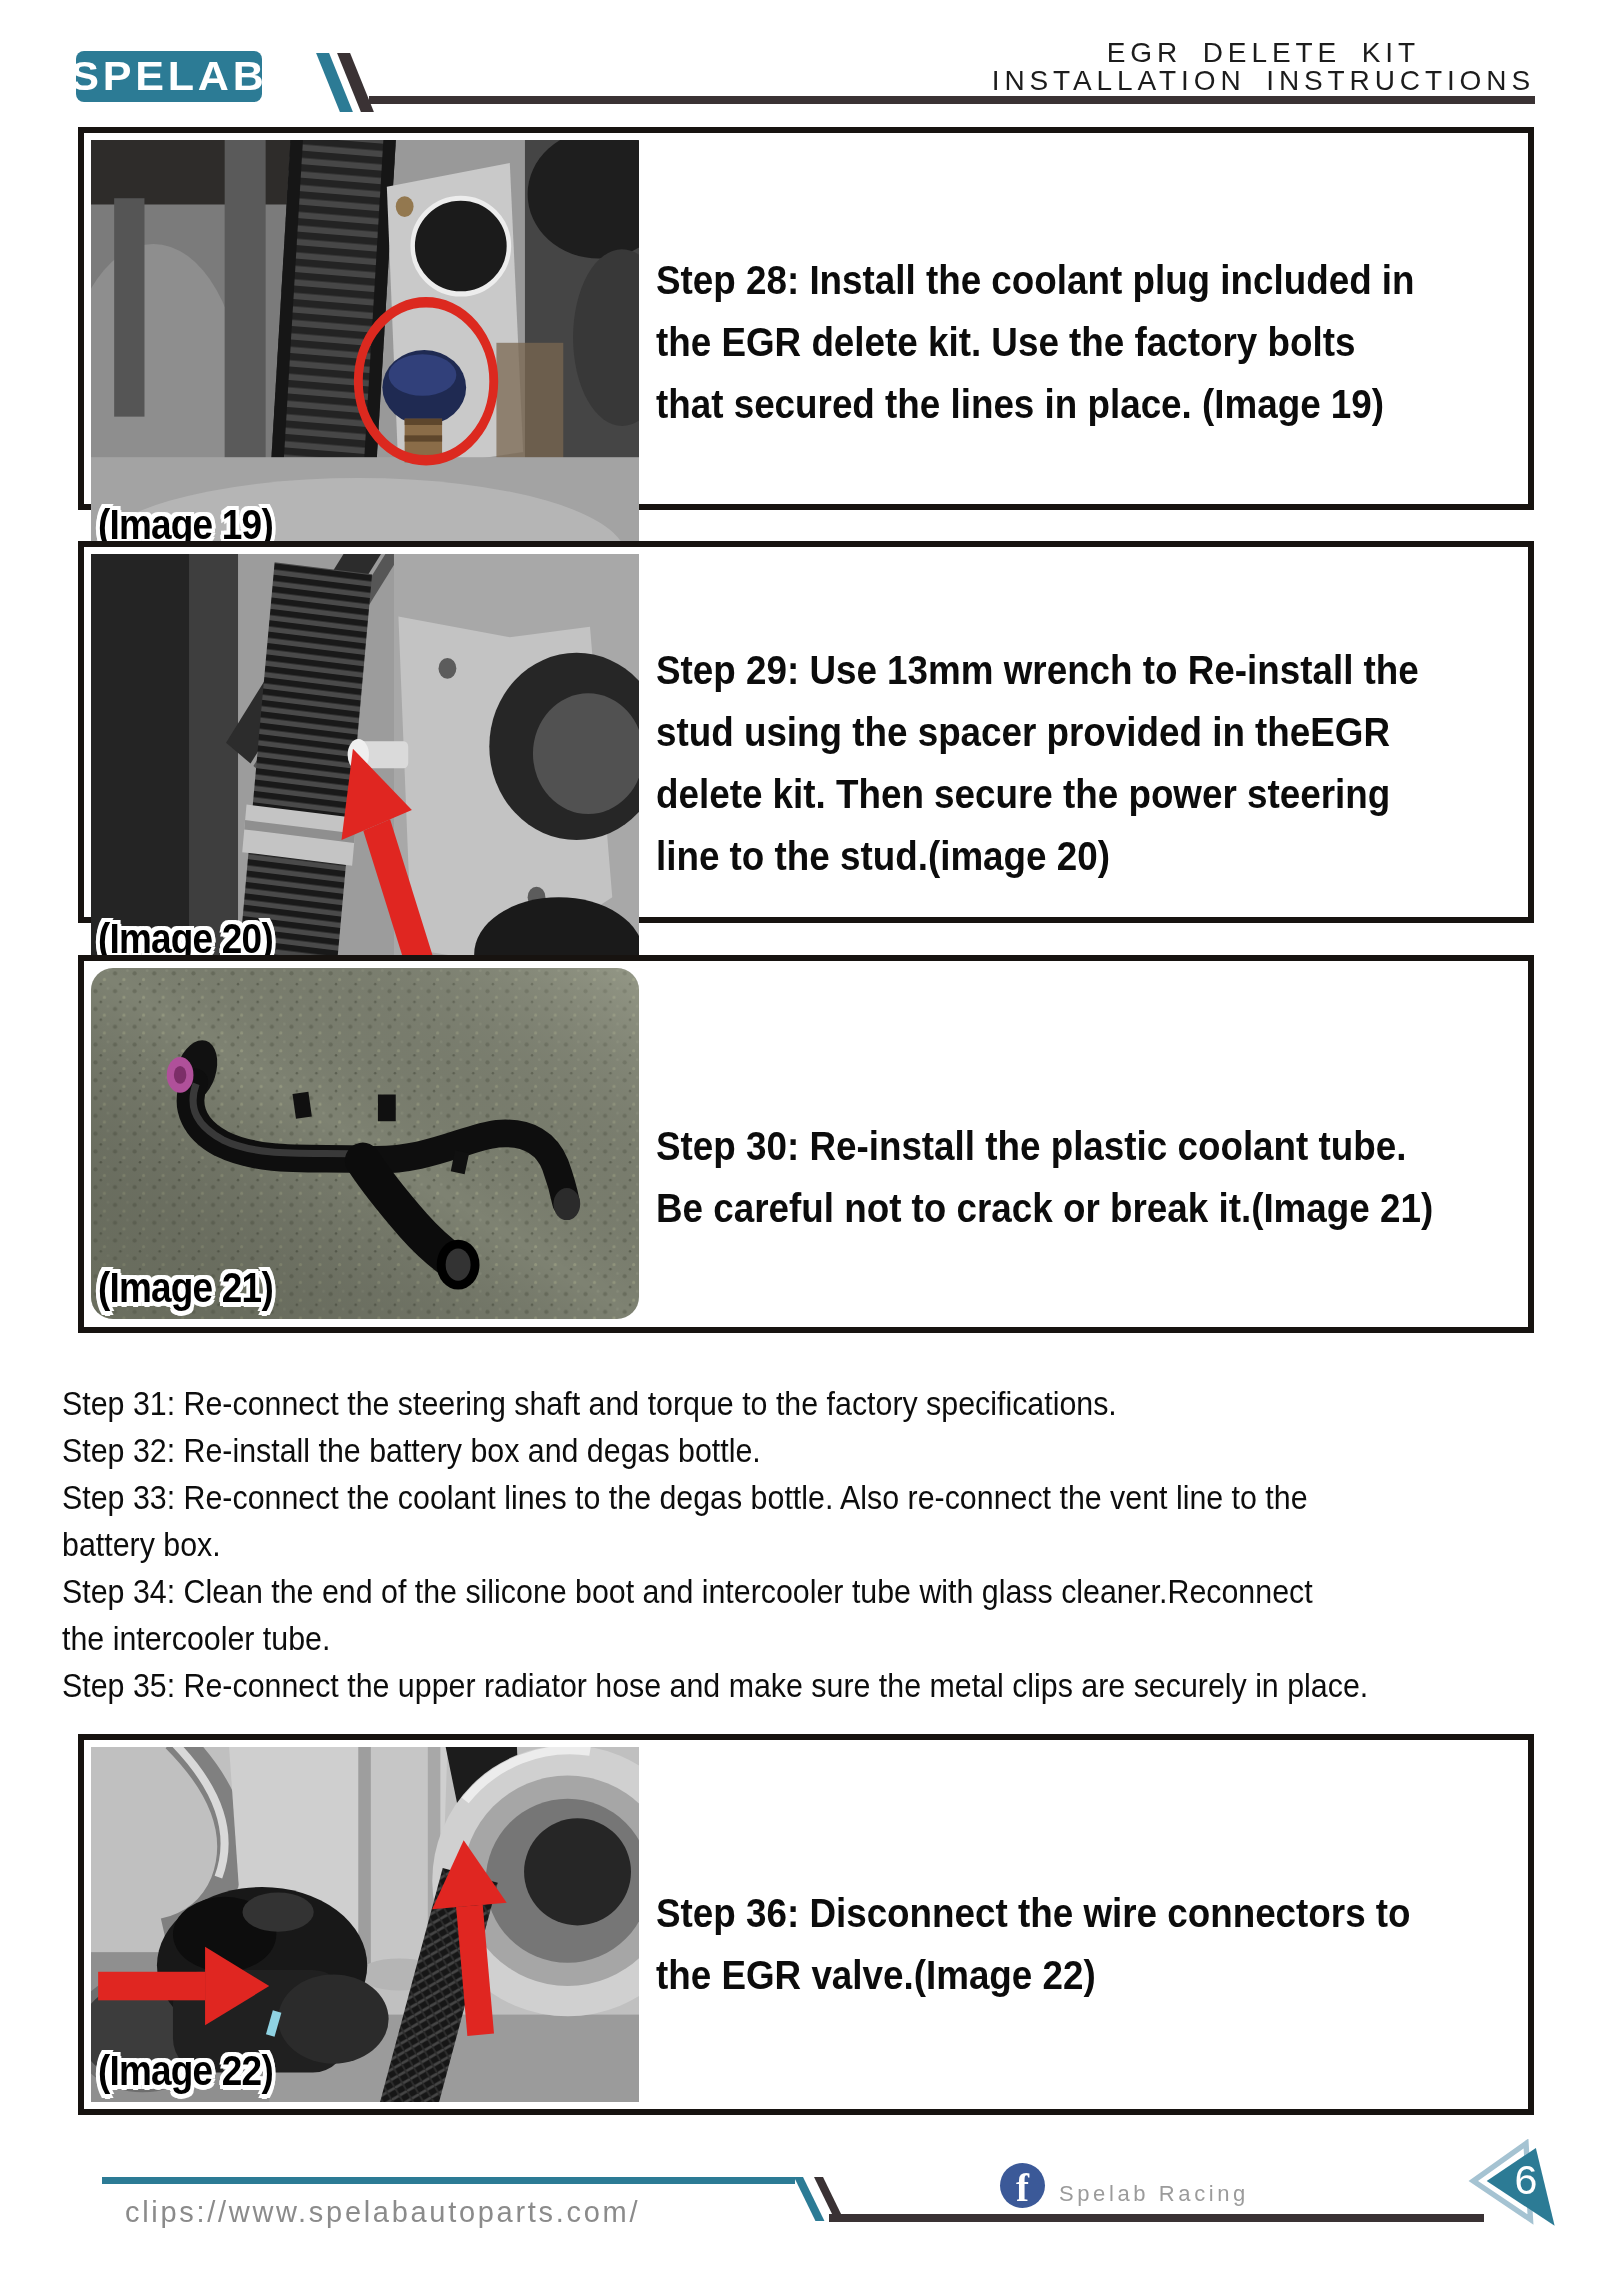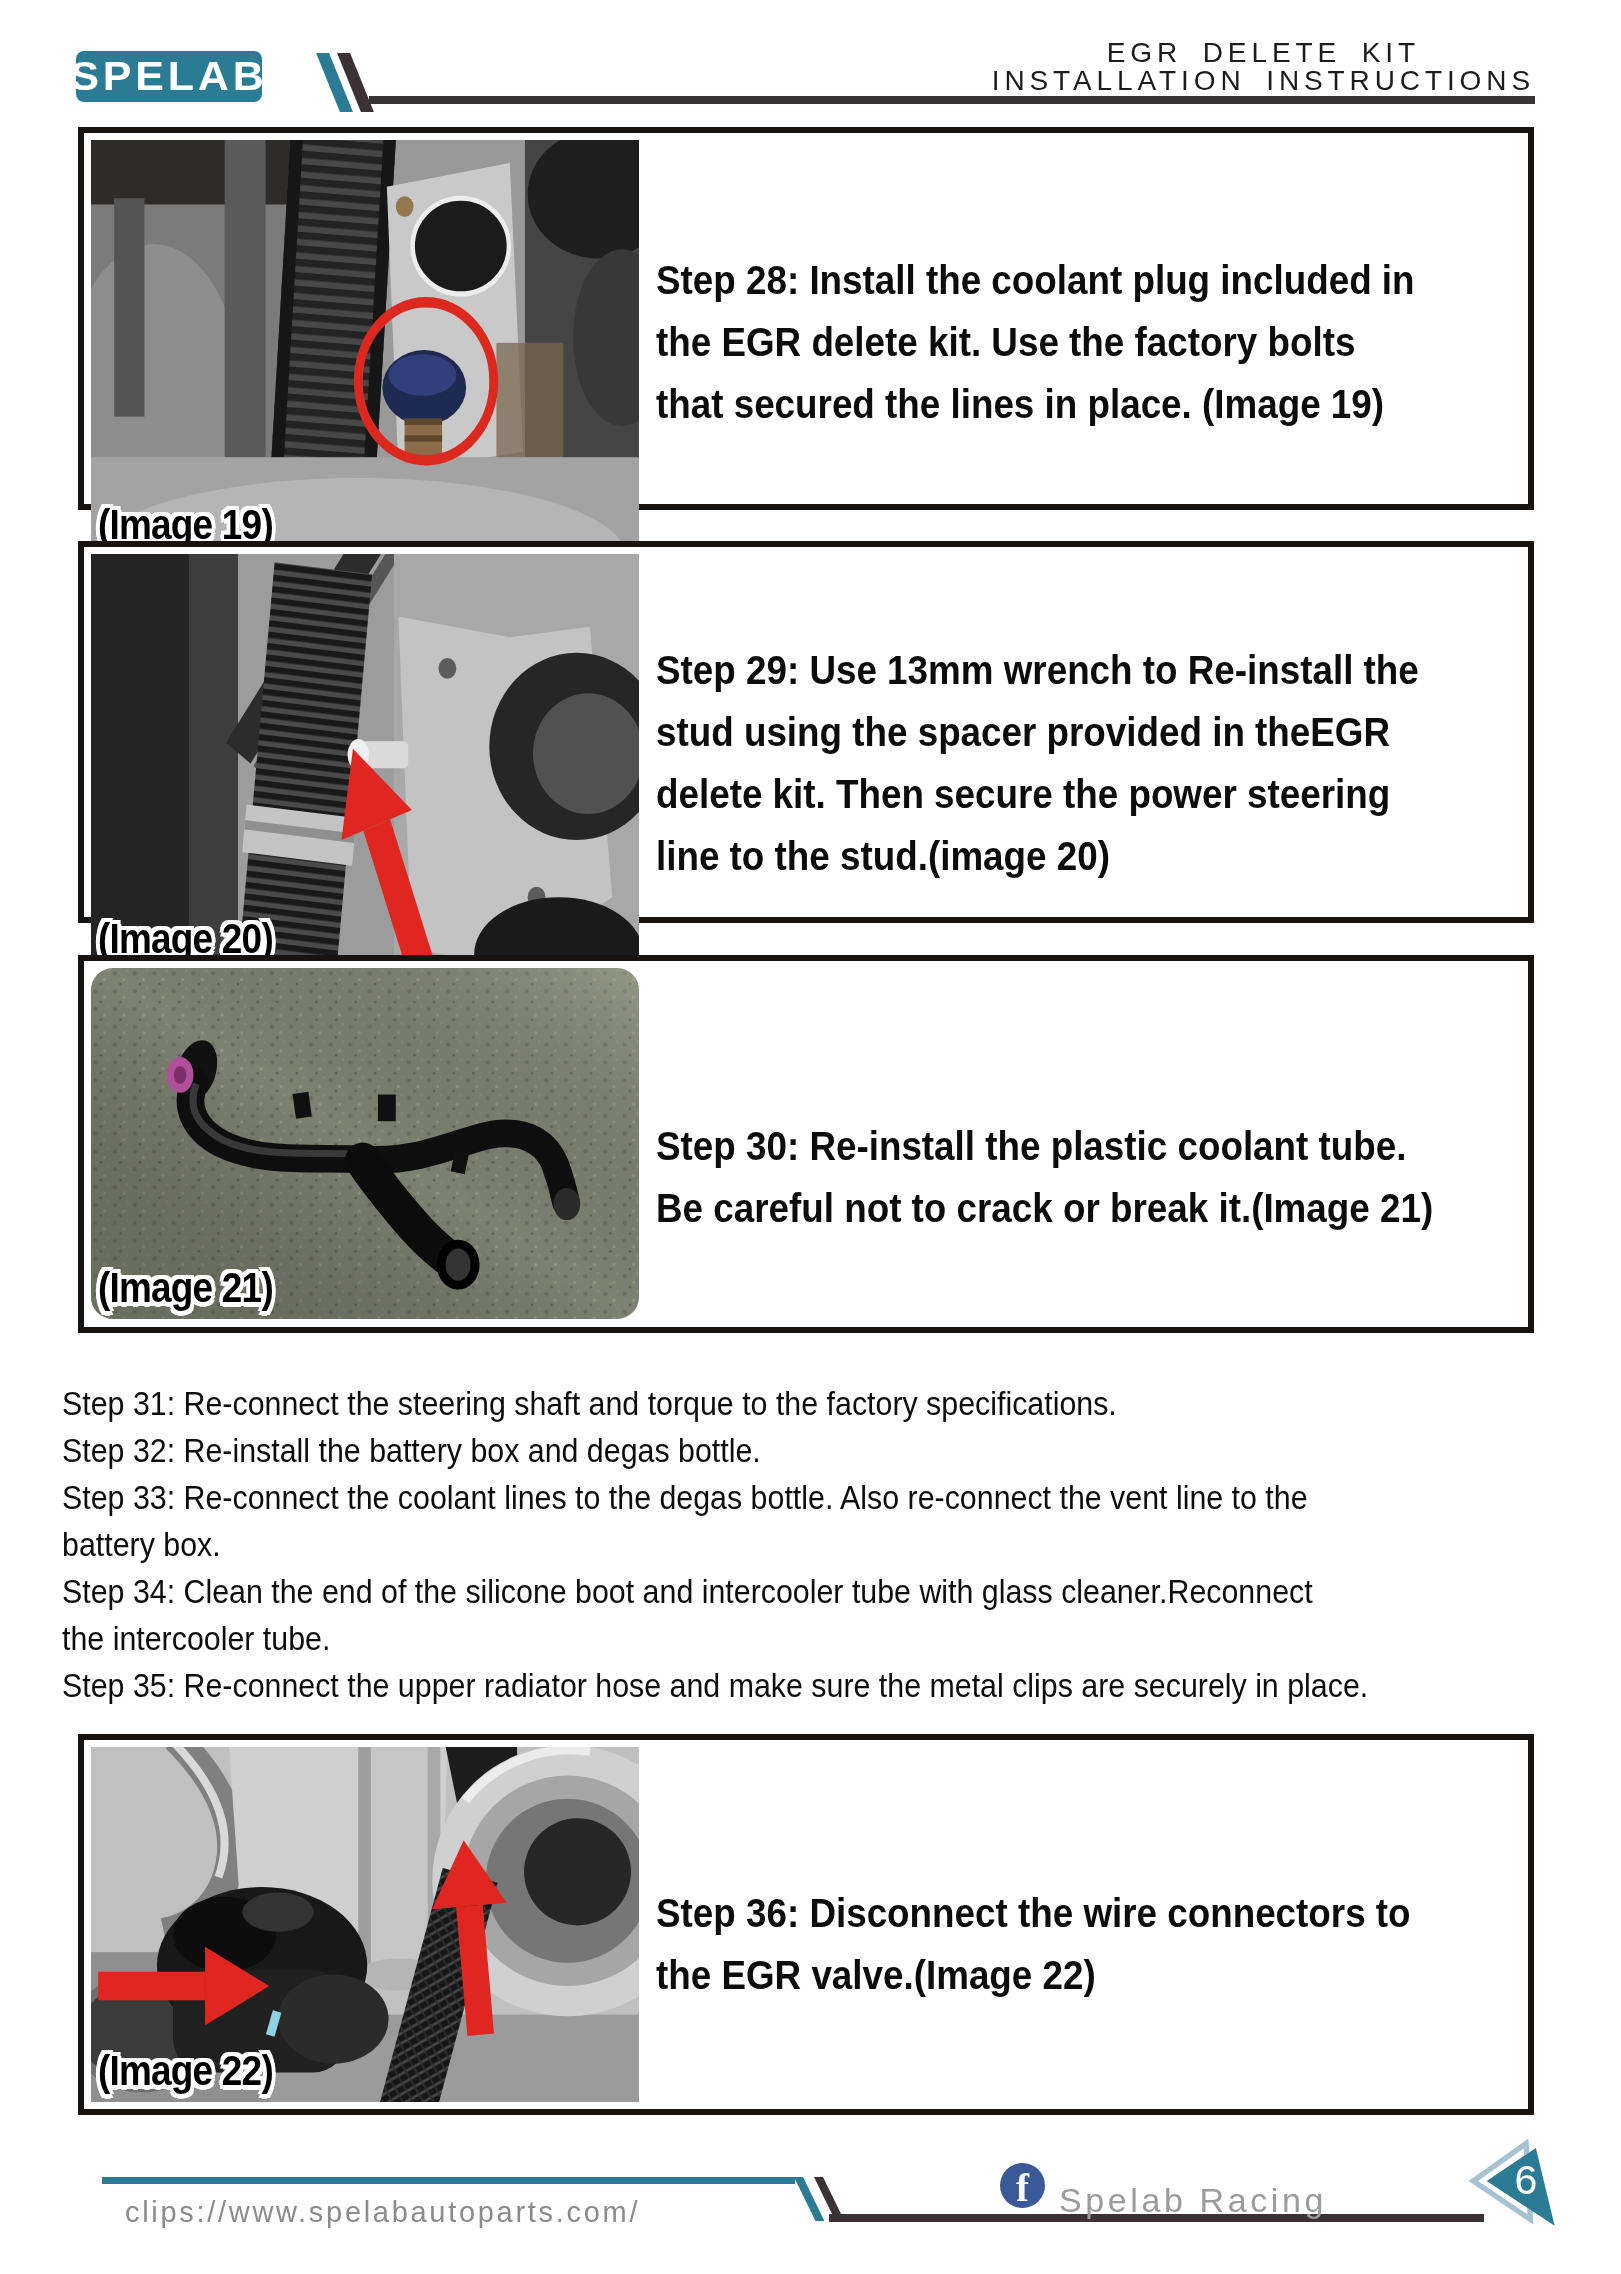--- a/index.html
+++ b/index.html
@@ -39,21 +39,21 @@
   .f-teal-bar{position:absolute;left:102px;top:2177px;width:693px;height:7.1px;background:#2c7b95;}
   .f-teal-diag{position:absolute;left:794px;top:2177px;width:9px;height:44px;background:#2c7b95;
                transform:skewX(26deg);transform-origin:top left;}
   .f-dark-diag{position:absolute;left:814px;top:2177px;width:9px;height:45px;background:#3a3234;
                transform:skewX(26deg);transform-origin:top left;}
   .f-dark-bar{position:absolute;left:829px;top:2214px;width:655px;height:8px;background:#3a3234;}
   .f-url{position:absolute;left:125px;top:2196px;font-size:29px;letter-spacing:2.7px;color:#8b8b8b;}
   .fb-icon{position:absolute;left:1000px;top:2163px;width:45px;height:45px;border-radius:50%;
            background:#3b5998;display:flex;align-items:flex-end;justify-content:center;overflow:hidden;}
   .fb-icon span{color:#fff;font-size:39px;font-weight:bold;line-height:41px;font-family:"Liberation Serif",serif;}
-  .fb-label{position:absolute;left:1059px;top:2181px;font-size:34px;letter-spacing:3.6px;color:#9b9b9b;}
+  .fb-label{position:absolute;left:1059px;top:2181px;font-size:22px;letter-spacing:3.6px;color:#9b9b9b;}
   .page-badge{position:absolute;left:1467px;top:2139px;width:93px;height:93px;}
 </style>
 </head>
 <body>
 
 <div class="page">
 
   <div class="logo-box">
     <span>SPELAB</span>
   </div>

